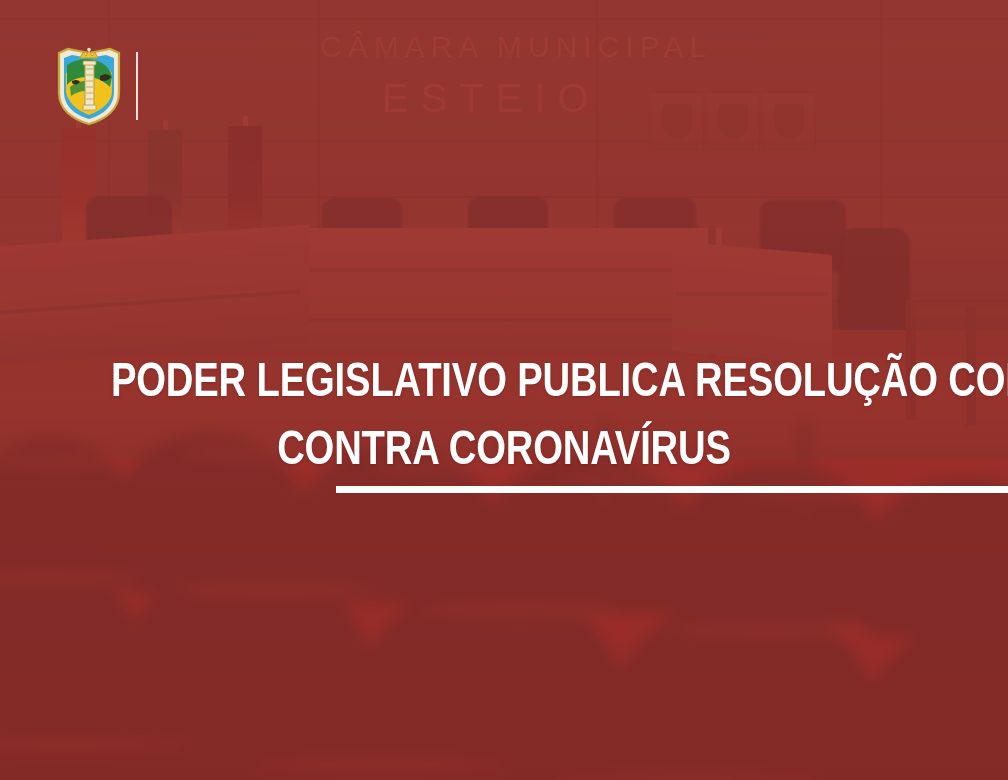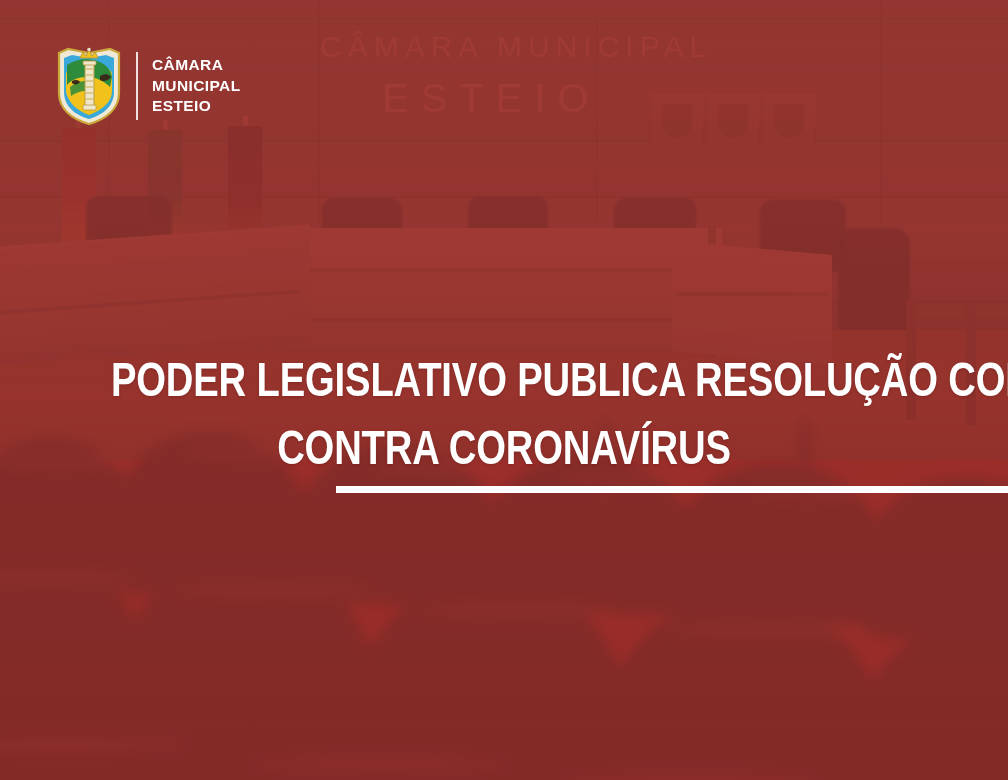--- a/index.html
+++ b/index.html
@@ -350,25 +350,20 @@
           <line x1="30" y1="46" x2="37" y2="46"></line>
             <line x1="30" y1="52" x2="37" y2="52"></line>
         </g>
         <path d="M24 11 L27 5 L30 9 L33 3 L36 9 L39 5 L42 11 Z" fill="#f2c21c" stroke="#b59a3e" stroke-width="1"></path>
         <circle cx="33" cy="2.6" r="1.8" fill="#e8e0c4"></circle>
         <path d="M44 29 c5 -3 9 -2 11 1 c-3 4 -8 5 -11 3 z" fill="#3a2a1c"></path>
         <path d="M16 34 c4 -2 7 -1 8 1 c-2 3 -6 3 -8 1 z" fill="#3a2a1c"></path>
       </svg>
     </span>
     <span class="brand-divider"></span>
-    <div class="brand-text">
-      <div>CÂMARA</div>
-      <div>MUNICIPAL</div>
-      <div>ESTEIO</div>
-    </div>
   </div>
 
   <div class="headline">
     <span class="headline-line">PODER LEGISLATIVO PUBLICA RESOLUÇÃO COM MEDIDAS</span>
     <span class="headline-line">CONTRA CORONAVÍRUS</span>
   </div>
 
   <div class="rule"></div>
 
 </div>

